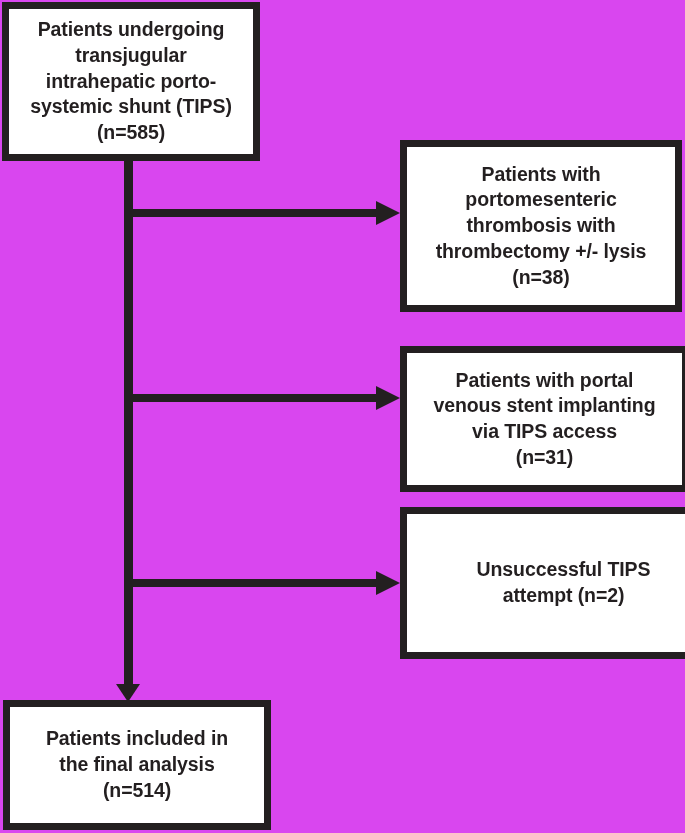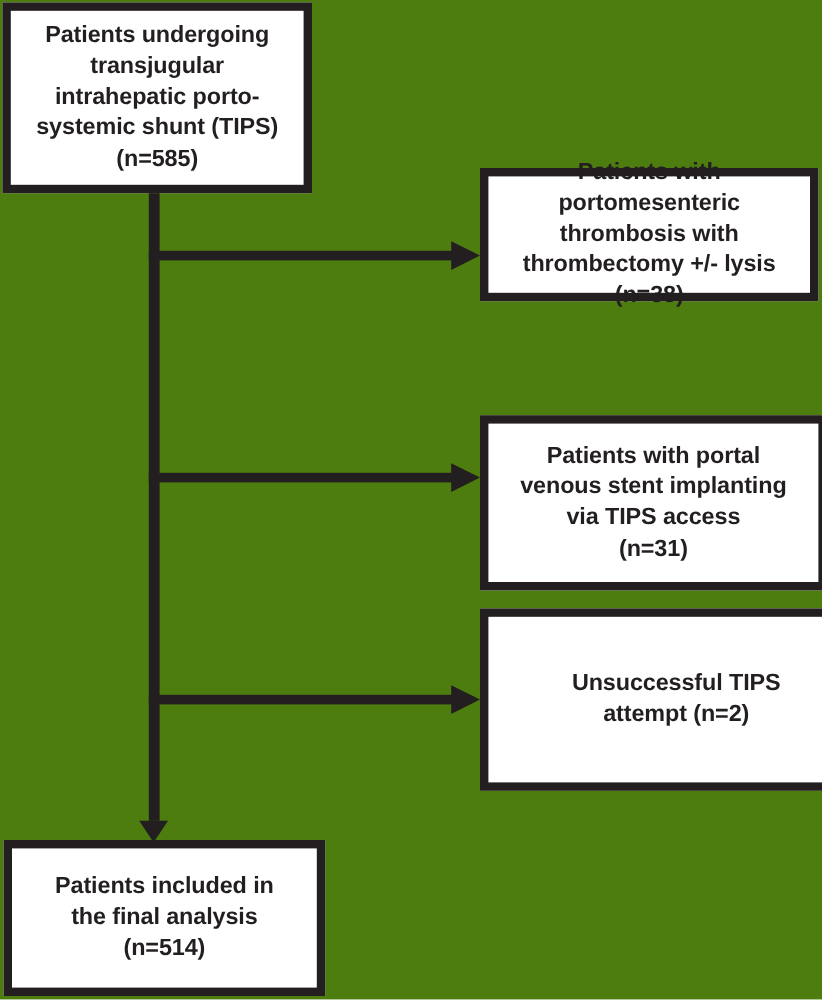--- a/index.html
+++ b/index.html
@@ -7,21 +7,21 @@
     padding: 0;
     background: #ffffff;
   }
   body {
     font-family: "Liberation Sans", sans-serif;
   }
   #flowchart {
     position: relative;
     width: 685px;
     height: 833px;
-    background: #4d7c0f;
+    background: #d946ef;
     overflow: hidden;
     text-decoration: underline;
   }
   .box {
     position: absolute;
     box-sizing: border-box;
     background: #ffffff;
     border: 7px solid #231f20;
     display: flex;
     align-items: center;
@@ -33,21 +33,21 @@
     font-weight: bold;
     font-size: 19.5px;
     line-height: 1.32;
     color: #231f20;
     letter-spacing: -0.1px;
     white-space: pre-line;
     padding: 0 6px;
   }
   
   #box-source     { left: 2px;   top: 2px;   width: 258px; height: 159px; }
-  #box-exclusion-1{ left: 400px; top: 140px; width: 282px; height: 111px; }
+  #box-exclusion-1{ left: 400px; top: 140px; width: 282px; height: 172px; }
   #box-exclusion-2{ left: 400px; top: 346px; width: 289px; height: 146px; }
   #box-exclusion-3{ left: 400px; top: 507px; width: 327px; height: 152px; }
   #box-final      { left: 3px;   top: 700px; width: 268px; height: 130px; }
 
   
   .trunk {
     position: absolute;
     background: #231f20;
     left: 124px;
     top: 161px;

